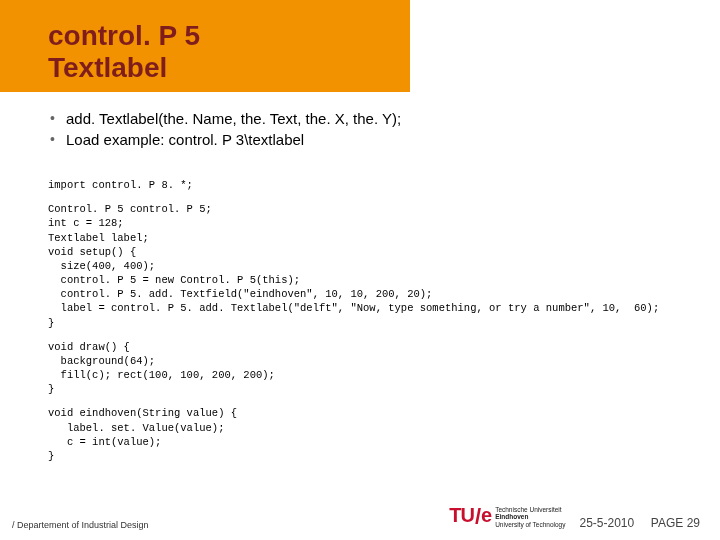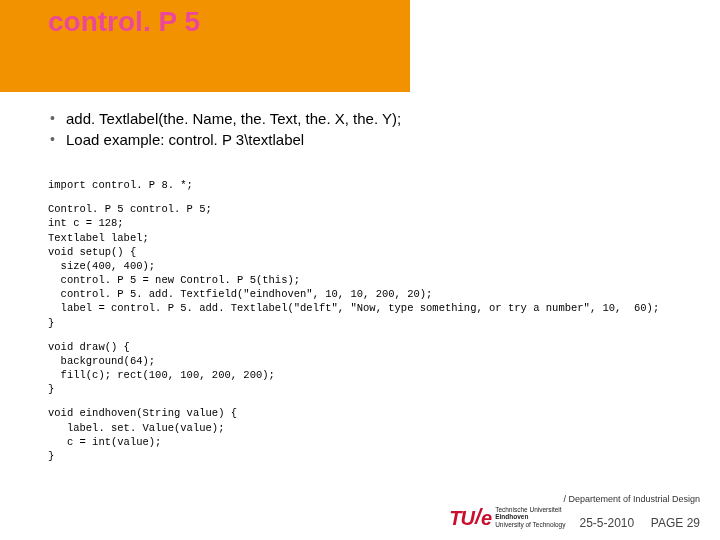--- a/index.html
+++ b/index.html
@@ -14,26 +14,26 @@
   .orange-banner {
     position: absolute;
     top: 0; left: 0;
     width: 410px;
     height: 92px;
     background: #f39200;
     z-index: 0;
   }
   .title-block {
     position: absolute;
-    top: 6px;
+    top: 20px;
     left: 48px;
     z-index: 1;
     font-size: 28px;
     font-weight: bold;
-    color: #ec4899;
+    color: #7f1d1d;
     line-height: 1.15;
   }
   .content {
     position: absolute;
     top: 110px;
     left: 48px;
     right: 30px;
   }
   .bullets {
     list-style: none;
@@ -64,43 +64,41 @@
   .footer {
     position: absolute;
     bottom: 10px;
     left: 12px;
     right: 20px;
     display: flex;
     justify-content: space-between;
     align-items: flex-end;
     font-size: 9px;
     color: #333;
-    flex-direction: column;
   }
   .footer-left {
     white-space: nowrap;
   }
   .footer-right {
     display: flex;
     align-items: flex-end;
     gap: 14px;
   }
   .logo {
     display: flex;
     align-items: center;
     gap: 4px;
   }
   .logo-mark {
     font-weight: bold;
     font-size: 20px;
     color: #c8102e;
     letter-spacing: -1px;
     display: flex;
-    align-items: flex-end;
-    font-style: italic;
+    align-items: flex-start;
   }
   .logo-slash {
     font-size: 22px;
     color: #c8102e;
     font-weight: bold;
     margin: 0 1px;
   }
   .logo-text {
     font-size: 6.5px;
     line-height: 1.1;
@@ -112,20 +110,21 @@
     white-space: nowrap;
   }
 </style>
 </head>
 <body>
 
 <div class="orange-banner"></div>
 
 <div class="title-block">
   <div>control. P 5</div>
+  <div>Textlabel</div>
 </div>
 
 <div class="content">
   <ul class="bullets">
     <li>add. Textlabel(the. Name, the. Text, the. X, the. Y);</li>
     <li>Load example: control. P 3\textlabel</li>
   </ul>
 
   <div class="code-block">import control. P 8. *;</div>
   <div class="code-block">Control. P 5 control. P 5;

